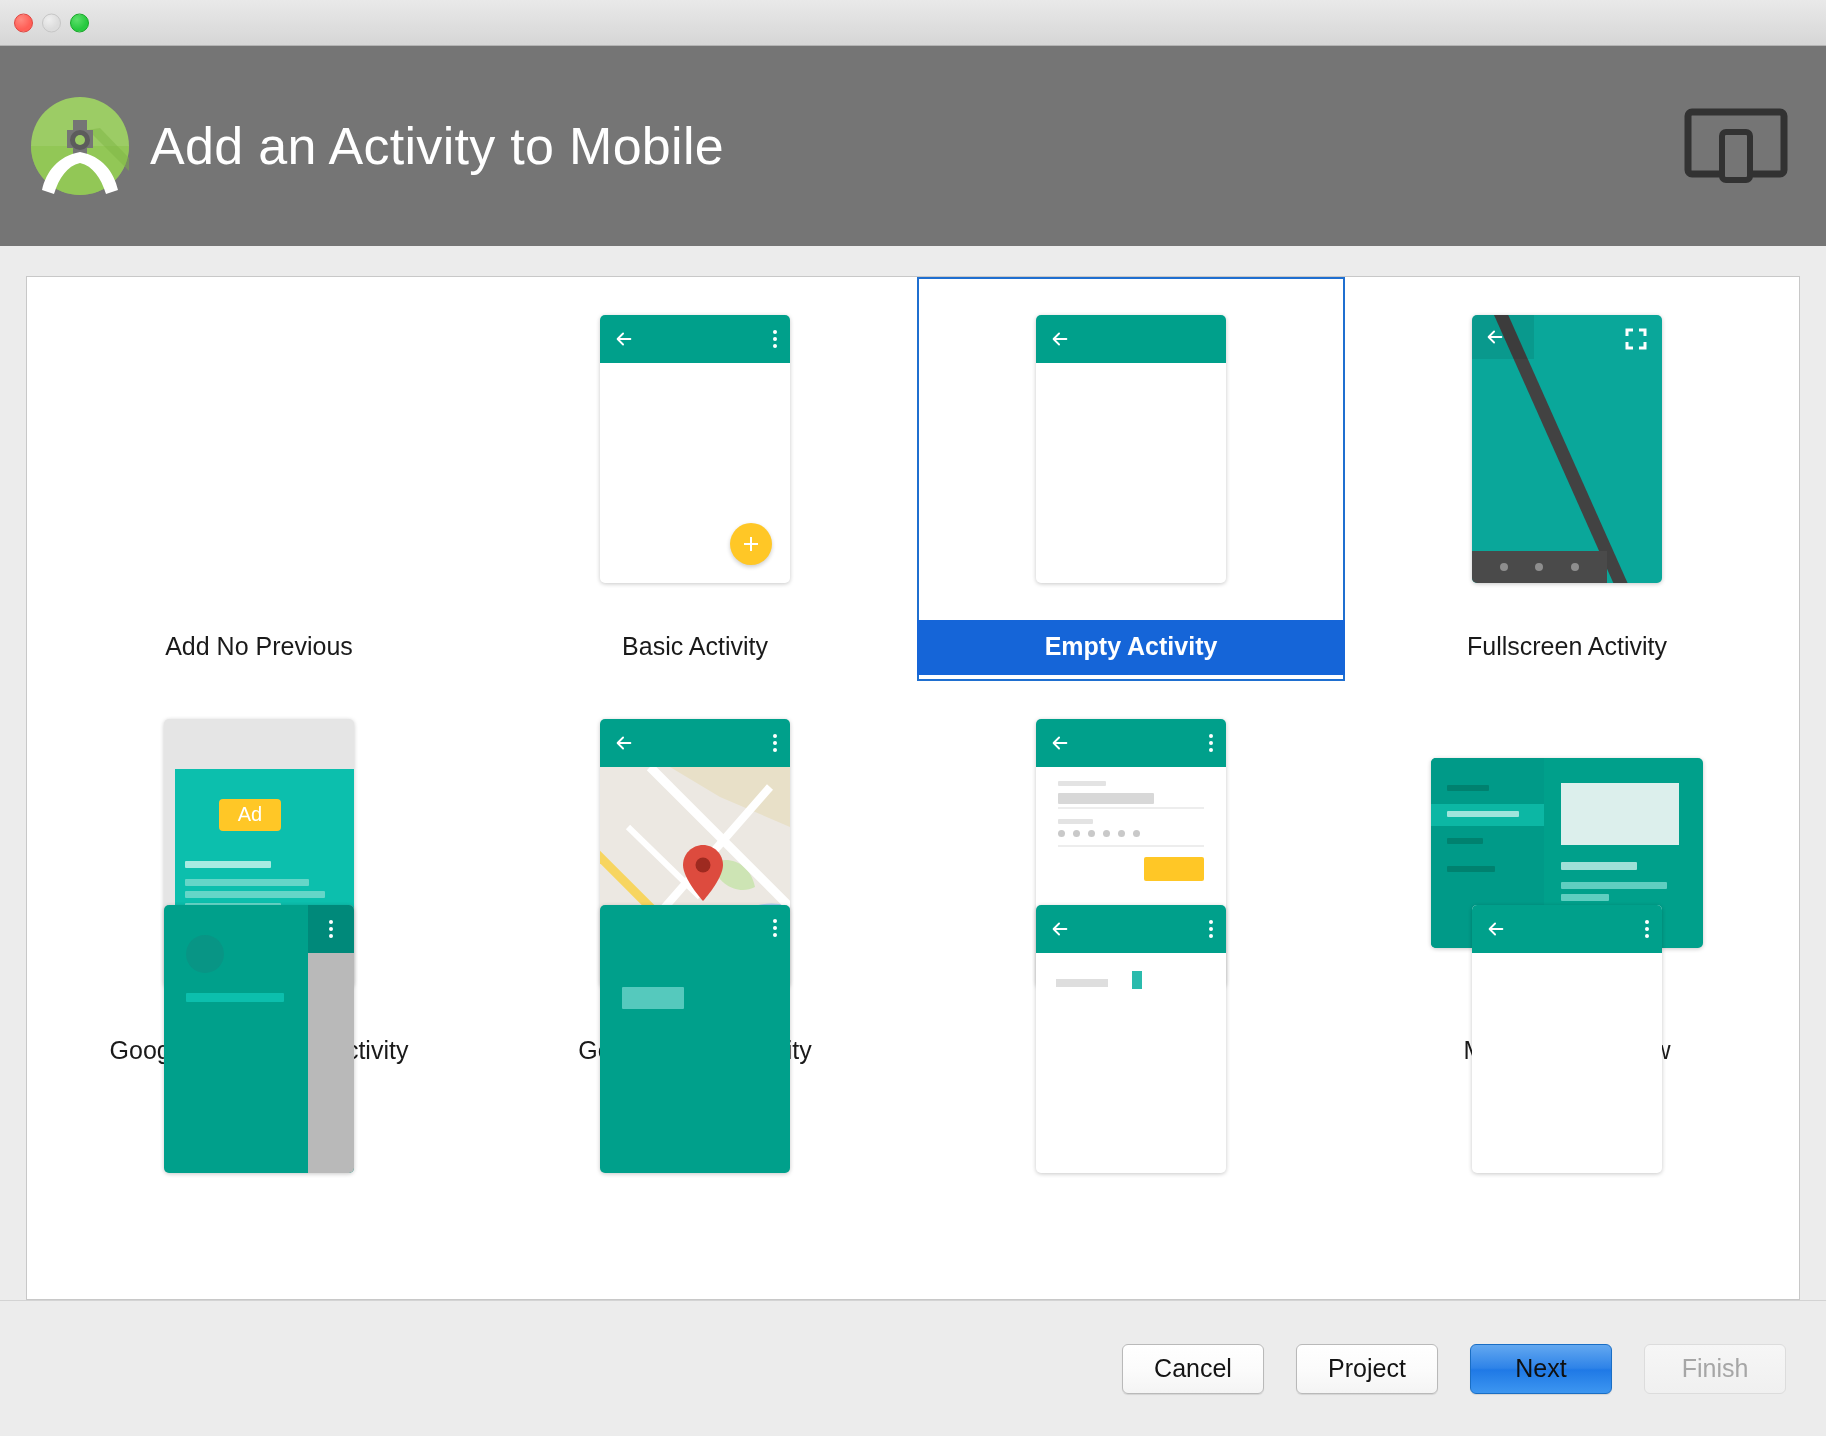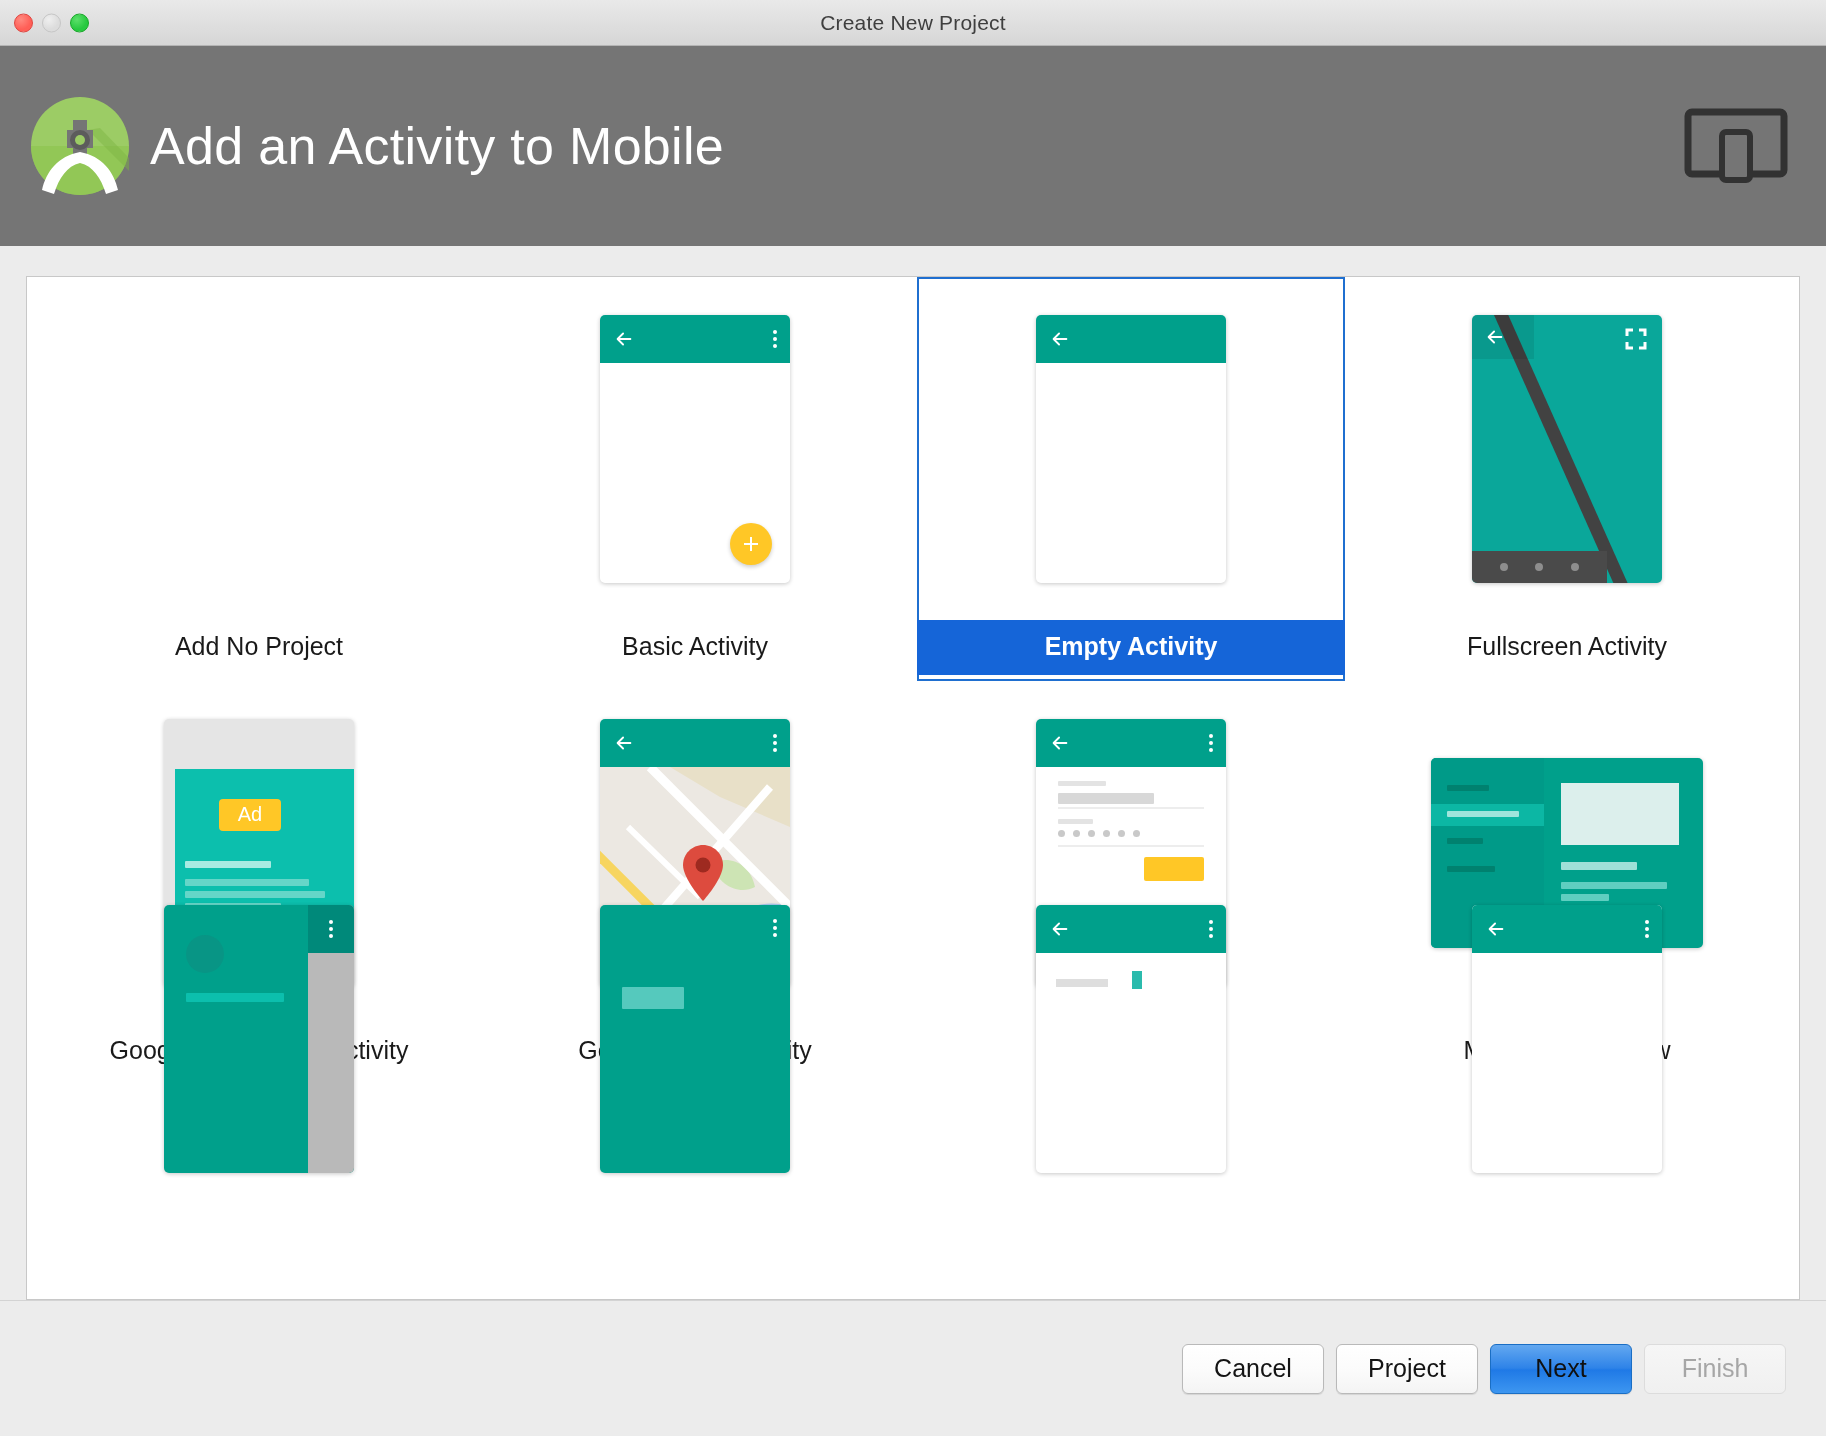--- a/index.html
+++ b/index.html
@@ -197,21 +197,21 @@
   .pb-line  { position:absolute; height: 22px; background: #55c9bd; border-radius:1px; }
   .pb-white { width:190px; height: 268px; background: #fff; border-radius: 5px; position:relative; overflow:hidden;
               box-shadow: 0 1px 4px rgba(0,0,0,.22); }
 
   
   .wiz-footer {
     flex: 0 0 136px; height: 136px;
     background: #ececec;
     border-top: 1px solid #d3d3d3;
     display: flex; align-items: center; justify-content: flex-end;
-    padding-right: 40px; gap: 12px; text-align: right;
+    padding-right: 40px; gap: 32px; text-align: right;
   }
   .btn {
     min-width: 142px; height: 50px;
     border-radius: 6px;
     font-size: 25px;
     display: flex; align-items: center; justify-content: center;
     border: 1px solid #b9b9b9;
     background: linear-gradient(to bottom, #ffffff 0%, #fbfbfb 55%, #f4f4f4 100%);
     color: #141414;
     box-shadow: 0 1px 1px rgba(0,0,0,.10);
@@ -234,21 +234,20 @@
 <body>
 
 <div class="window">
 
   <div class="titlebar">
     <div class="traffic">
       <span class="light red"></span>
       <span class="light yellow"></span>
       <span class="light green"></span>
     </div>
-    <div class="title-text">Create New Project</div>
   </div>
 
   <div class="wiz-header">
     <div class="as-logo">
       <svg viewBox="0 0 104 104" width="104" height="104">
         <circle cx="52" cy="52" r="49" fill="#9ccc65"></circle>
         <path d="M3 52 A49 49 0 0 0 52 101 A49 49 0 0 0 101 52 Z" fill="#8bc34a" opacity=".55"></path>
         <path d="M60 36 L101 77 L101 64 L72 34 Z" fill="#7cb342" opacity=".45"></path>
         <path d="M45 26 h14 v10 h6 v18 h-6 v12 h-14 v-12 h-6 v-18 h6 z" fill="#757575"></path>
         <circle cx="52" cy="46" r="10" fill="#5c5c5c"></circle>
@@ -264,21 +263,21 @@
       </svg>
     </div>
   </div>
 
   <div class="wiz-body">
     <div class="gallery">
       <div class="grid">
 
         <div class="cell no-activity">
           <div class="thumb-wrap"></div>
-          <div class="cell-label">Add No Project</div>
+          <div class="cell-label">Add No Previous</div>
         </div>
 
         <div class="cell">
           <div class="thumb-wrap">
             <div class="phone">
               <div class="appbar">
                 <svg class="back-arrow" viewBox="0 0 24 24">
                   <path d="M19 12 H6 M11 6 L5 12 L11 18" stroke="#fff" stroke-width="2" fill="none" stroke-linecap="round" stroke-linejoin="round"></path>
                 </svg>
                 <span class="kebab">

